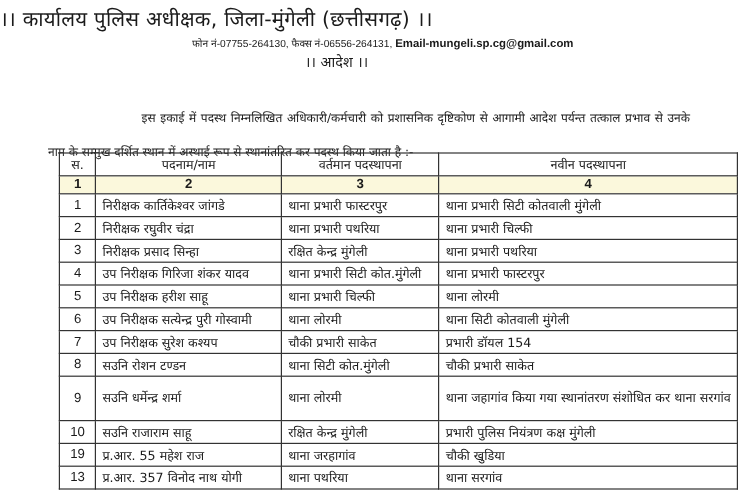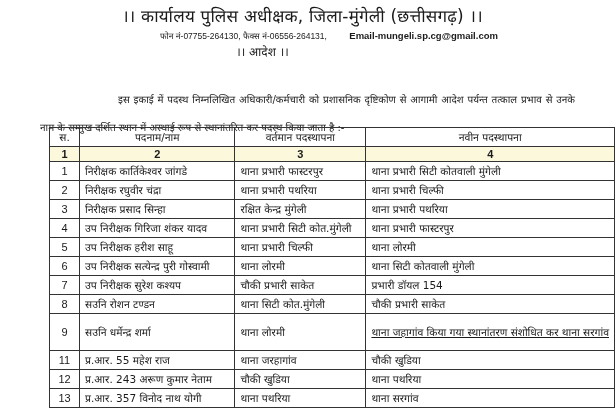--- a/index.html
+++ b/index.html
@@ -1,49 +1,49 @@
 <!DOCTYPE html>
 <html><head>
 <meta charset="utf-8">
 <style>
   html, body { margin: 0; padding: 0; background: #ffffff; }
   body {
     width: 615px; height: 410px; overflow: hidden; position: relative;
     font-family: "DejaVu Sans", sans-serif; color: #1a1a1a;
   }
   .title {
-    position: absolute; top: 4px; left: 0; width: 605px; text-align: center;
+    position: absolute; top: 4px; left: 0; width: 605px; 
     font-size: 17px; letter-spacing: 0.2px; font-family: "DejaVu Sans", sans-serif;
   }
   .contact {
     position: absolute; top: 30px; left: 160px; font-size: 8.5px;
     font-family: "Liberation Sans", sans-serif; white-space: nowrap;
   }
-  .contact .email { font-size: 9.5px; font-weight: bold; margin-left: 20px; }
+  .contact .email { font-size: 9.5px; font-weight: bold; margin-left: 0; }
   .order-head {
-    position: absolute; top: 43px; left: 0; width: 525px; text-align: center; font-size: 12px;
+    position: absolute; top: 43px; left: 18px; width: 525px; text-align: center; font-size: 12px;
   }
   .para {
     position: absolute; top: 86px; left: 40px; width: 535px; font-size: 10px; line-height: 28px;
     text-align: justify; text-align-last: left;
   }
   .para .indent { display: inline-block; width: 78px; }
   table.orders {
     position: absolute; top: 127px; left: 49px; border-collapse: collapse;
     font-size: 10.5px; table-layout: fixed;
   }
   table.orders td, table.orders th {
     border: 1px solid #333; padding: 0 5px; height: 18px; font-weight: normal; white-space: nowrap;
     overflow: hidden;
   }
   table.orders th { height: 18px; text-align: center; }
   table.orders tr.num-row td { background: #fbf8dc; font-weight: bold; text-align: center; height: 14px; font-family: "Liberation Sans", sans-serif; font-size: 11px; }
   td.sn { text-align: center; font-family: "Liberation Sans", sans-serif; font-size: 11px; }
   tr.tall td { height: 36px; line-height: 17px; }
-  td.wrap { white-space: normal; text-decoration: underline; }
+  td.wrap { white-space: normal; }
 </style>
 </head>
 <body>
 
 <div class="title">।। कार्यालय पुलिस अधीक्षक, जिला-मुंगेली (छत्तीसगढ़) ।।</div>
 <div class="contact">
   <span>फोन नं-07755-264130, फैक्स नं-06556-264131,</span>
   <span class="email">Email-mungeli.sp.cg@gmail.com</span>
 </div>
 <div class="order-head">।। आदेश ।।</div>
@@ -120,30 +120,30 @@
       <td>थाना सिटी कोत.मुंगेली</td>
       <td>चौकी प्रभारी साकेत</td>
     </tr>
     <tr class="tall">
       <td class="sn">9</td>
       <td>सउनि धर्मेन्द्र शर्मा</td>
       <td>थाना लोरमी</td>
       <td class="wrap">थाना जहागांव किया गया स्थानांतरण संशोधित कर थाना सरगांव</td>
     </tr>
     <tr>
-      <td class="sn">11</td>
+      <td class="sn">10</td>
+      <td>सउनि राजाराम साहू</td>
+      <td>रक्षित केन्द्र मुंगेली</td>
+      <td>प्रभारी पुलिस नियंत्रण कक्ष मुंगेली</td>
+    </tr>
+    <tr>
+      <td class="sn">19</td>
       <td>प्र.आर. 55 महेश राज</td>
       <td>थाना जरहागांव</td>
       <td>चौकी खुडिया</td>
-    </tr>
-    <tr>
-      <td class="sn">12</td>
-      <td>प्र.आर. 243 अरूण कुमार नेताम</td>
-      <td>चौकी खुडिया</td>
-      <td>थाना पथरिया</td>
     </tr>
     <tr>
       <td class="sn">13</td>
       <td>प्र.आर. 357 विनोद नाथ योगी</td>
       <td>थाना पथरिया</td>
       <td>थाना सरगांव</td>
     </tr>
   </tbody>
 </table>
 

